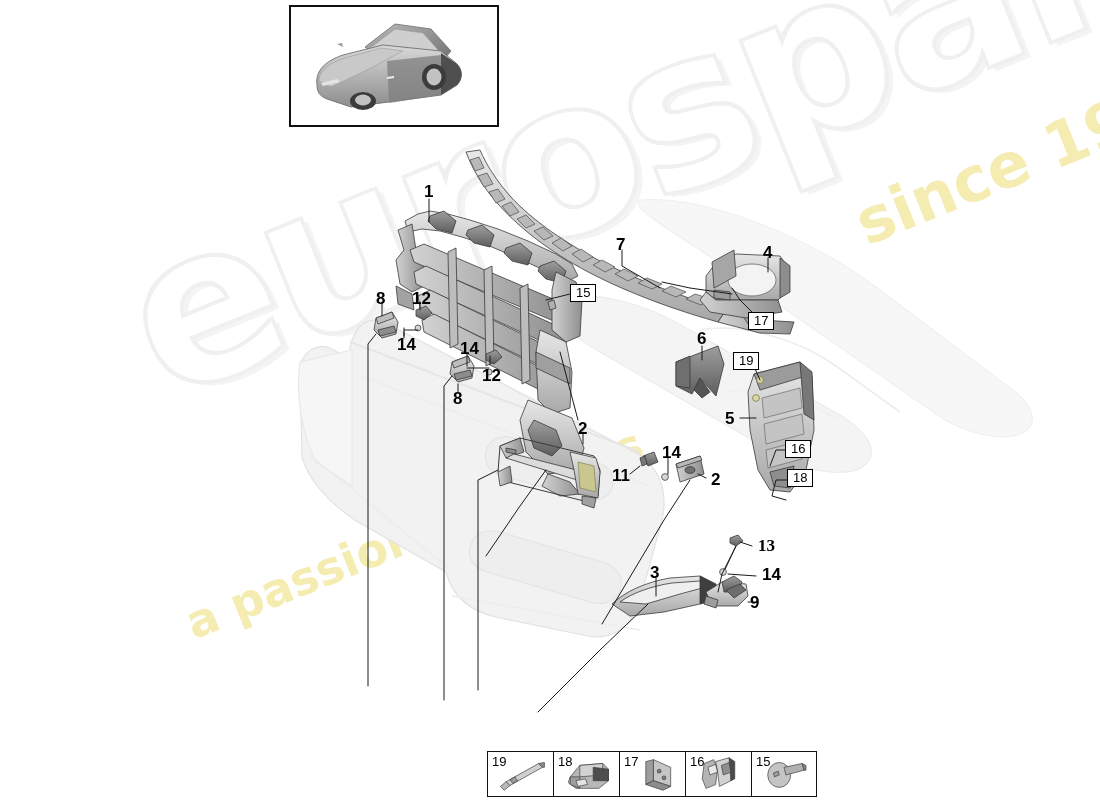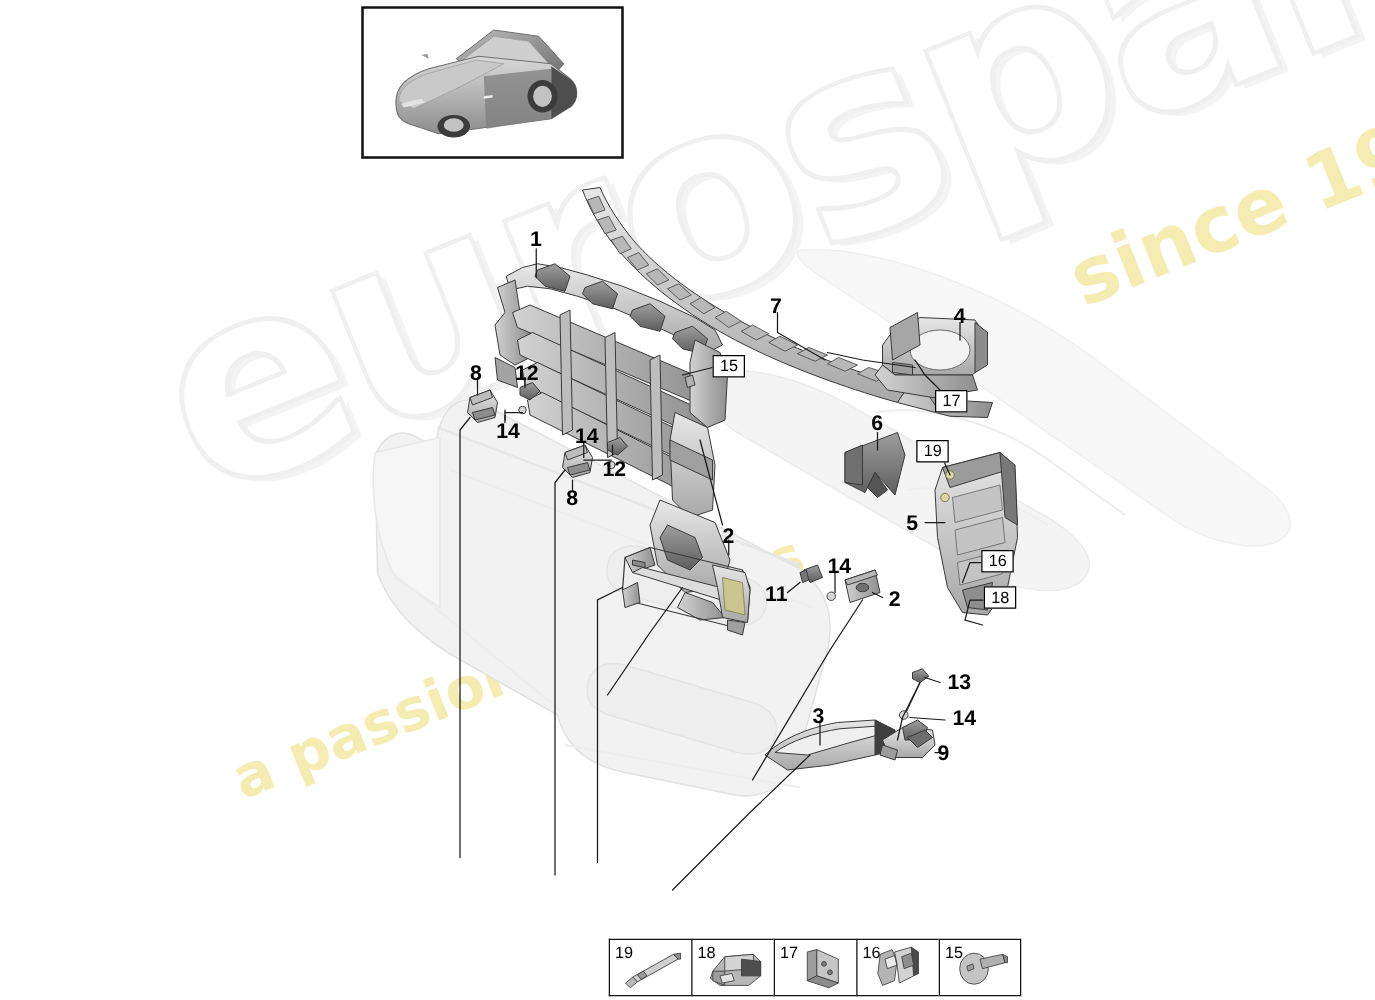--- a/index.html
+++ b/index.html
@@ -429,21 +429,21 @@
   <div class="lbl" style="left:376px;top:290px;">8</div>
   <div class="lbl" style="left:412px;top:290px;">12</div>
   <div class="lbl" style="left:397px;top:336px;">14</div>
   <div class="lbl" style="left:460px;top:340px;">14</div>
   <div class="lbl" style="left:482px;top:367px;">12</div>
   <div class="lbl" style="left:453px;top:390px;">8</div>
   <div class="lbl" style="left:578px;top:420px;">2</div>
   <div class="lbl" style="left:612px;top:467px;">11</div>
   <div class="lbl" style="left:662px;top:444px;">14</div>
   <div class="lbl" style="left:711px;top:471px;">2</div>
-  <div class="lbl" style="left:758px;top:537px;">13</div>
+  <div class="lbl" style="left:758px;top:537px;font-family:Liberation Serif, serif;">13</div>
   <div class="lbl" style="left:762px;top:566px;">14</div>
   <div class="lbl" style="left:650px;top:564px;">3</div>
   <div class="lbl" style="left:750px;top:594px;">9</div>
 
   <div class="boxlbl" style="left:570px;top:284px;">15</div>
   <div class="boxlbl" style="left:748px;top:312px;">17</div>
   <div class="boxlbl" style="left:733px;top:352px;">19</div>
   <div class="boxlbl" style="left:785px;top:440px;">16</div>
   <div class="boxlbl" style="left:787px;top:469px;">18</div>
 

